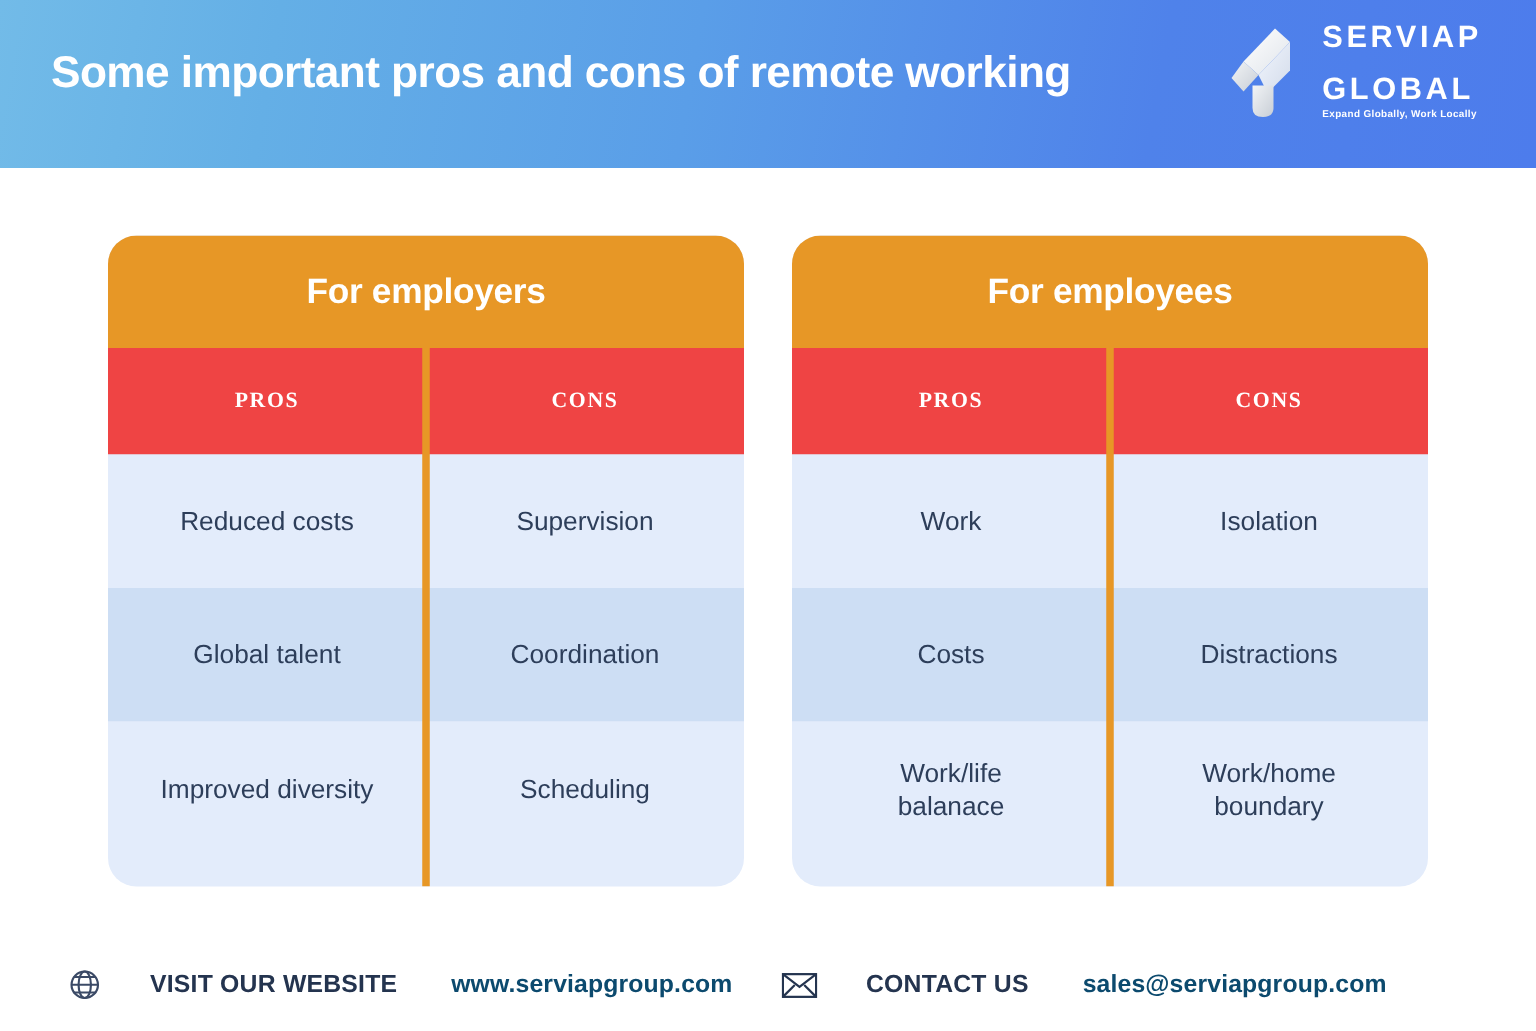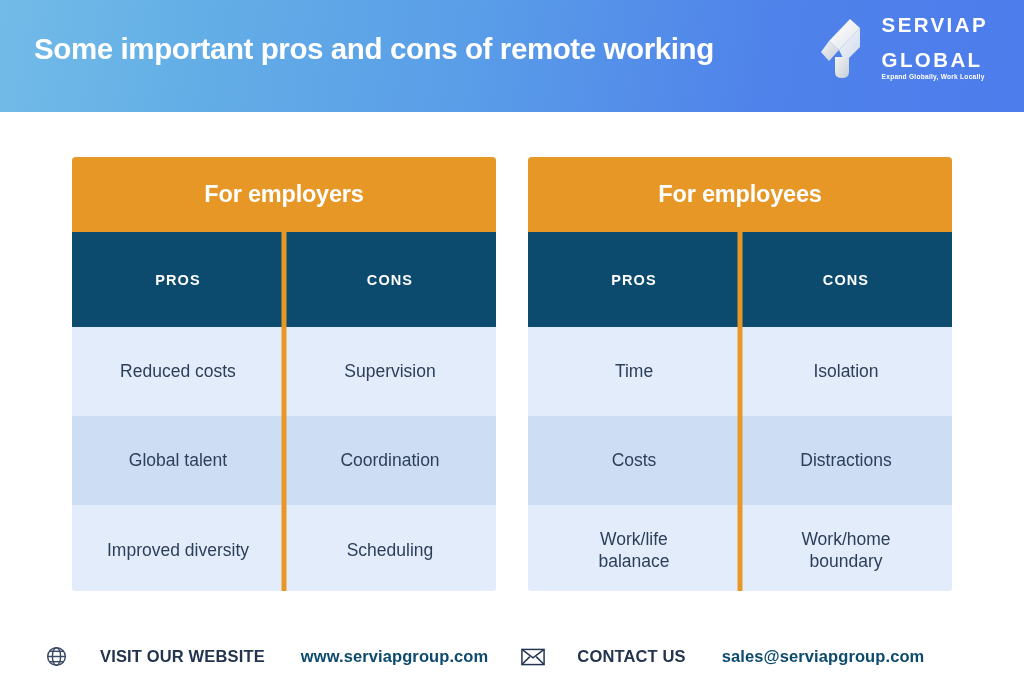--- a/index.html
+++ b/index.html
@@ -80,43 +80,44 @@
     left: 0;
     top: 157px;
     width: 1024px;
     height: 434px;
   }
   .card {
     position: absolute;
     top: 0;
     width: 424px;
     height: 434px;
-    border-radius: 4px;
+    border-radius: 19px;
     overflow: hidden;
     background: #e3ecfb;
   }
   .card-employers { left: 72px; }
   .card-employees { left: 528px; }
 
   .card-title {
     height: 75px;
     background: #e79726;
     color: #ffffff;
     font-size: 23.5px;
     font-weight: bold;
     display: flex;
     align-items: center;
     justify-content: center;
     letter-spacing: -0.2px;
   }
   .card-subhead {
-    height: 95px;
-    background: #0c4a6e;
+    height: 71px;
+    background: #ef4444;
     display: flex;
     position: relative;
+    font-family: Liberation Serif, serif;
   }
   .card-subhead .subhead-cell {
     flex: 1;
     display: flex;
     align-items: center;
     justify-content: center;
     color: #ffffff;
     font-size: 14.5px;
     font-weight: bold;
     letter-spacing: 1.1px;
@@ -260,21 +261,21 @@
   </div>
 
   <div class="card card-employees">
     <div class="card-title">For employees</div>
     <div class="card-subhead">
       <div class="subhead-cell">PROS</div>
       <div class="subhead-cell">CONS</div>
     </div>
     <div class="card-body">
       <div class="row row-light">
-        <div class="cell">Time</div>
+        <div class="cell">Work</div>
         <div class="cell">Isolation</div>
       </div>
       <div class="row row-dark">
         <div class="cell">Costs</div>
         <div class="cell">Distractions</div>
       </div>
       <div class="row row-light">
         <div class="cell">Work/life<br>balanace</div>
         <div class="cell">Work/home<br>boundary</div>
       </div>

